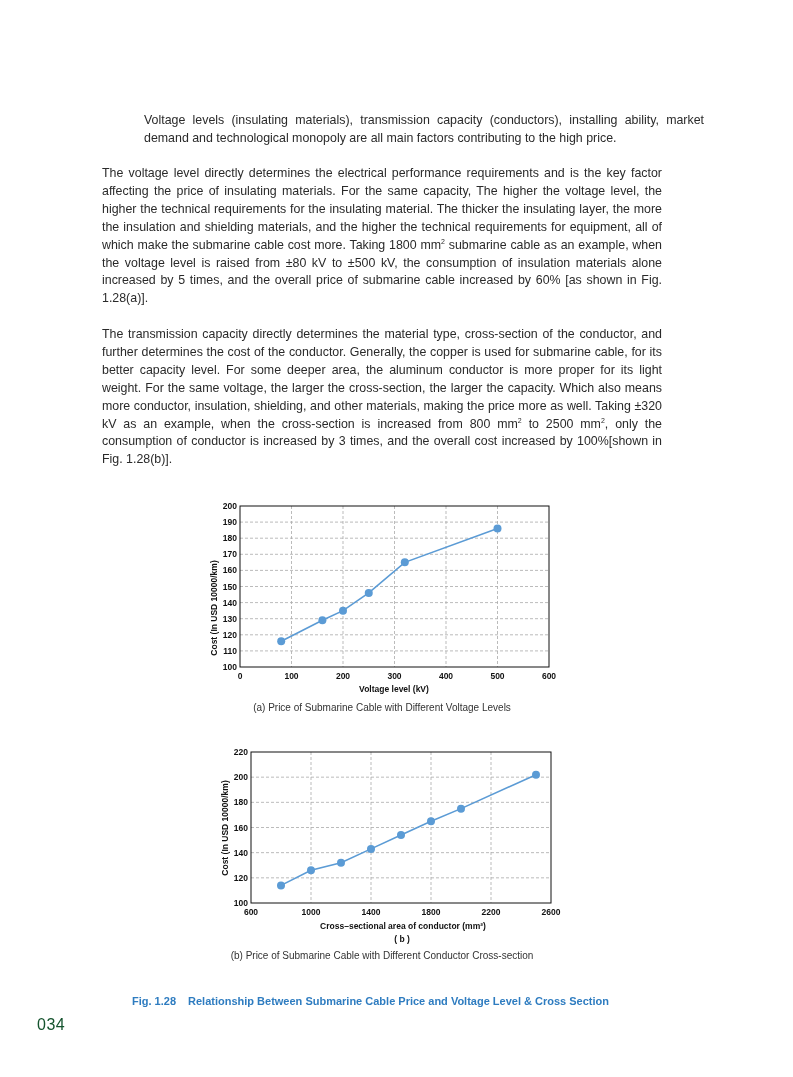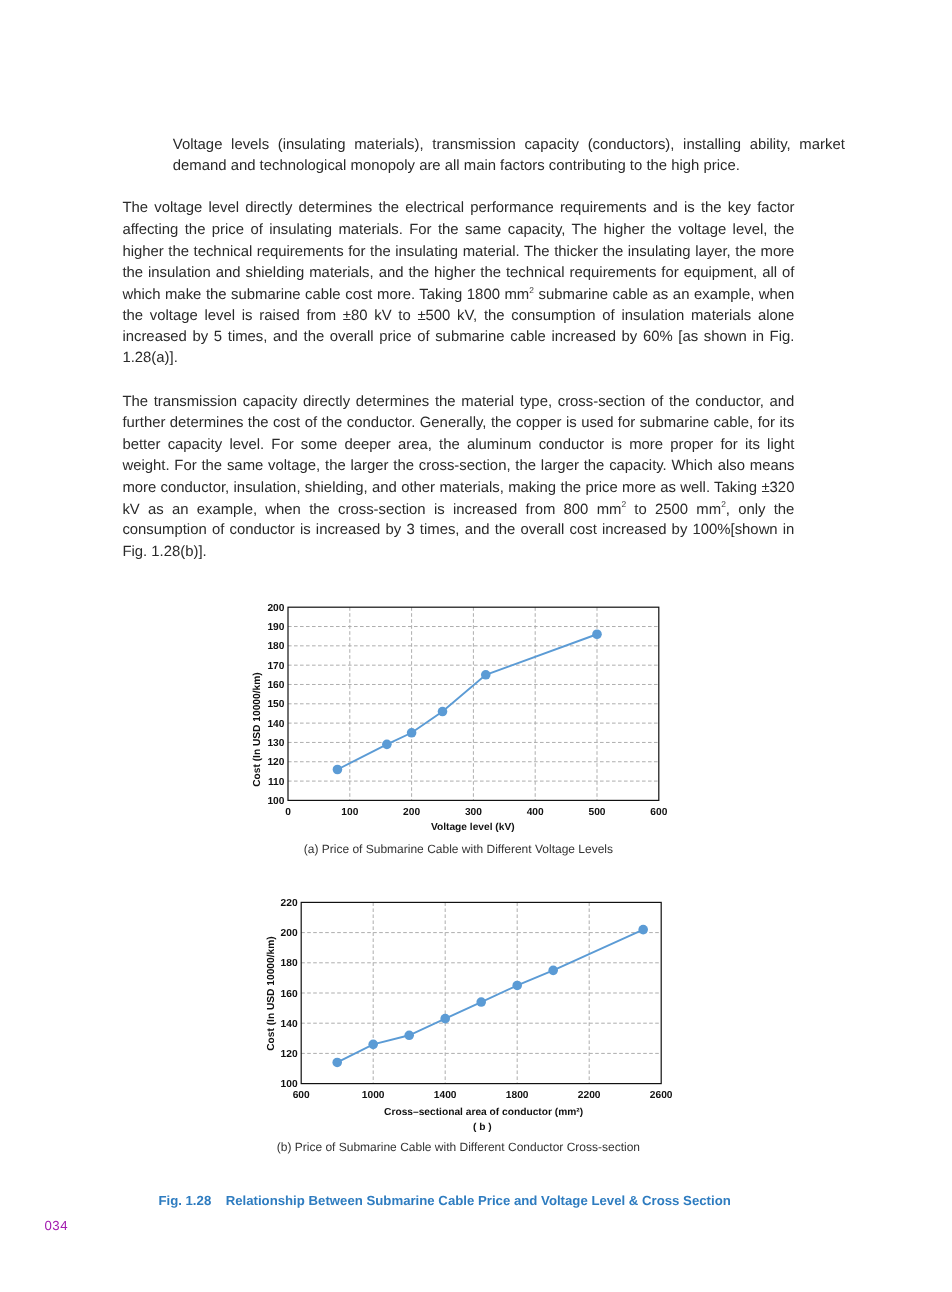--- a/index.html
+++ b/index.html
@@ -10,21 +10,21 @@
   #p1 { top: 112px; margin-left: 42px; }
   #p2 { top: 165px; }
   #p3 { top: 326px; }
   sup { font-size: 7px; line-height: 0; vertical-align: super; }
   .chart { position: absolute; left: 0; top: 0; }
   .tick { font-family: "Liberation Sans", sans-serif; font-weight: bold; font-size: 8.5px; fill: #111; }
   .axlab { font-family: "Liberation Sans", sans-serif; font-weight: bold; font-size: 8.5px; fill: #111; }
   .subcap { font-family: "Liberation Sans", sans-serif; font-size: 10px; fill: #333; }
   .figcap { position: absolute; left: 132px; top: 971px; font-size: 11px; font-weight: bold; color: #2e7cc0; white-space: nowrap; margin-top: 24px; }
   .figcap .num { margin-right: 12px; }
-  .pagenum { position: absolute; left: 37px; top: 1016px; font-size: 11px; color: #a21caf; letter-spacing: 0.5px; }
+  .pagenum { position: absolute; left: 37px; top: 1016px; font-size: 16px; color: #14532d; letter-spacing: 0.5px; }
 </style>
 </head>
 <body>
 
 <div class="para" id="p1">
   <span>Voltage levels (insulating materials), transmission capacity (conductors), installing ability, market demand and technological monopoly are all main factors contributing to the high price.</span>
 </div>
 
 <div class="para" id="p2"><span>The voltage level directly determines the electrical performance requirements and is the key factor affecting the price of insulating materials. For the same capacity, The higher the voltage level, the higher the technical requirements for the insulating material. The thicker the insulating layer, the more the insulation and shielding materials, and the higher the technical requirements for equipment, all of which make the submarine cable cost more. Taking 1800 mm</span><sup>2</sup><span> submarine cable as an example, when the voltage level is raised from ±80 kV to ±500 kV, the consumption of insulation materials alone increased by 5 times, and the overall price of submarine cable increased by 60% [as shown in Fig. 1.28(a)].</span></div>
 

